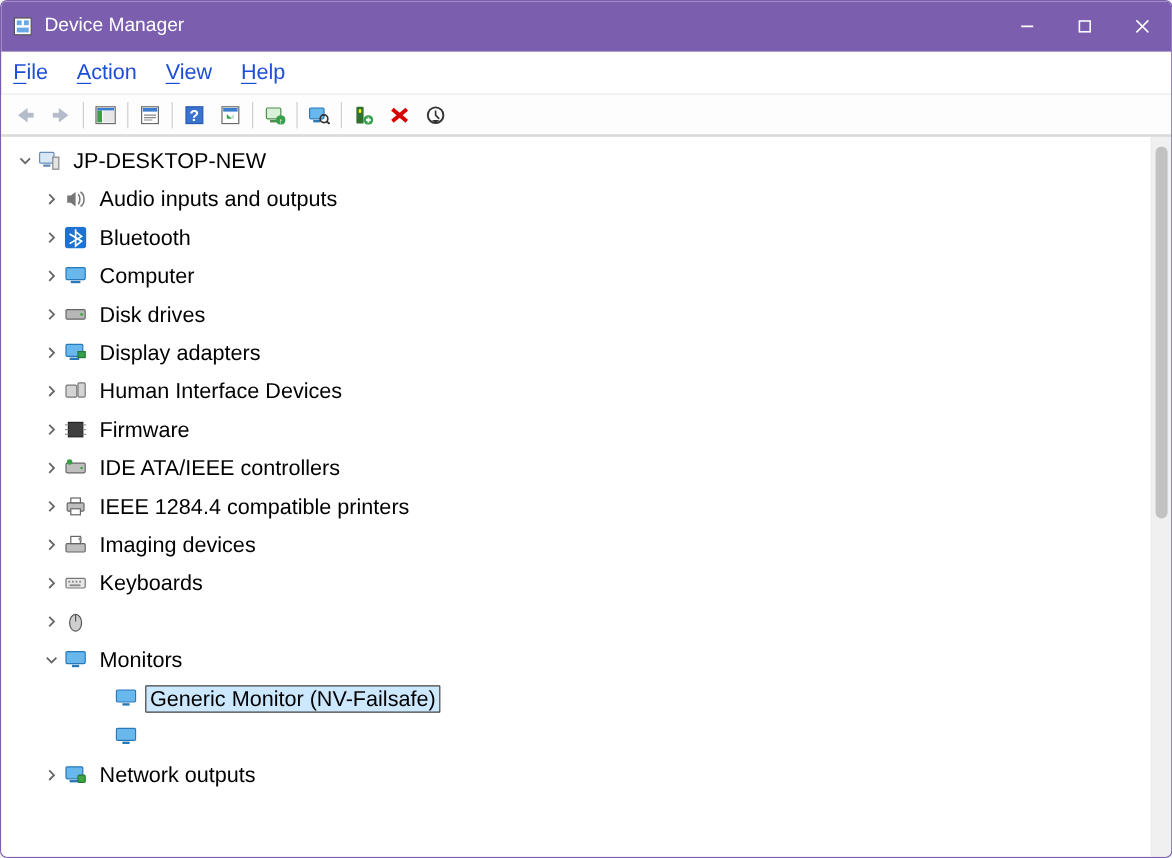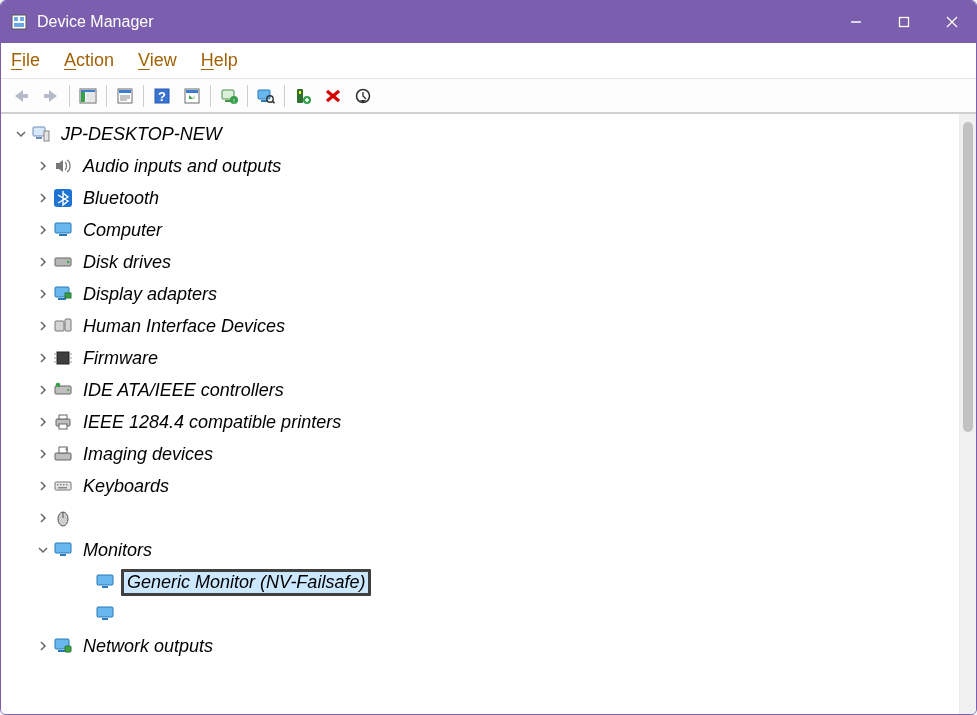--- a/index.html
+++ b/index.html
@@ -41,21 +41,21 @@
   }
   .winbtn svg { stroke:#fff; fill:none; }
   
   .menubar {
     height: 36px;
     display:flex;
     align-items:center;
     font-size: 18px;
     padding: 0 10px;
     gap: 24px;
-    color:#a16207;
+    color:#1d4ed8;
     border-bottom: 1px solid #e6e6e6;
   }
   .menubar .menuitem .ul { text-decoration: underline; text-underline-offset: 3px; }
   
   .toolbar {
     height: 34px;
     display:flex;
     align-items:center;
     padding: 0 6px;
     gap:2px;
@@ -100,24 +100,24 @@
     margin-right:2px;
     flex:0 0 16px;
   }
   .chev svg { stroke:#666; fill:none; }
   .icon {
     width:20px; height:20px;
     margin-right:6px;
     display:flex; align-items:center; justify-content:center;
     flex:0 0 20px;
   }
-  .label { padding:1px 4px;font-style:italic; }
+  .label { padding:1px 4px; }
   .node.selected .label {
     background:#cce8ff;
-    border:3px solid #404040;
+    border:1px solid #404040;
     border-radius:1px;
     padding:0 3px;
   }
   .depth0 { padding-left: 6px; }
   .depth1 { padding-left: 28px; }
   .depth2 { padding-left: 70px; }
   
   .scrollbar {
     width:17px;
     background:#f0f0f0;

